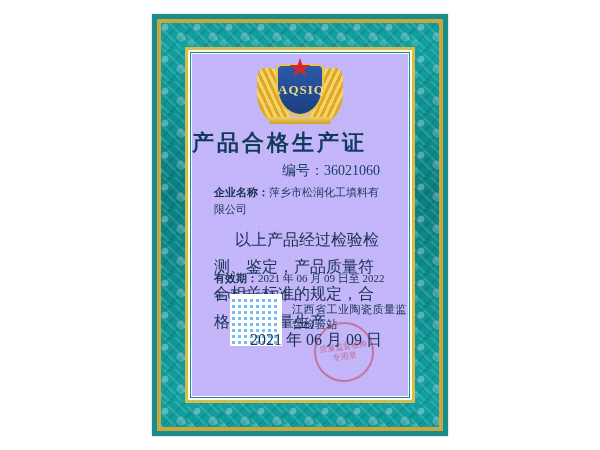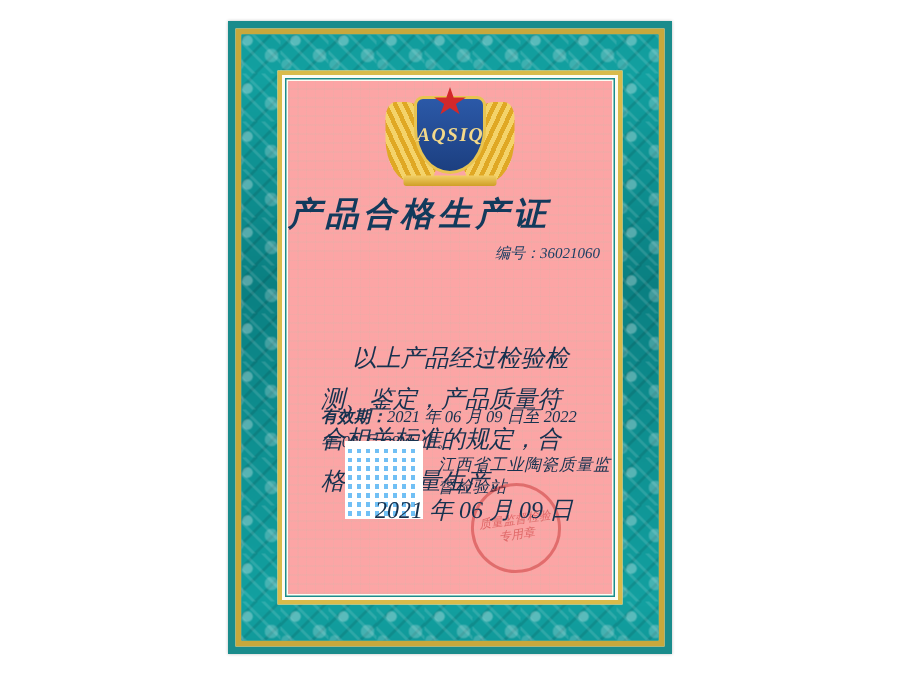--- a/index.html
+++ b/index.html
@@ -69,23 +69,22 @@
   .band-inner-line2 {
     position: absolute;
     inset: 38px;
     box-sizing: border-box;
     border: 1px solid #1a8c8c;
     background: #fdfcf3;
   }
   .paper {
     position: absolute;
     inset: 40px;
-    background: #fca5a5;
+    background: #c4b5fd;
     overflow: hidden;
-    font-style: italic;
   }
   
   .paper::before {
     content: "";
     position: absolute;
     inset: 0;
     background-image:
       repeating-linear-gradient(0deg, rgba(180,190,170,0.10) 0 1px, rgba(0,0,0,0) 1px 6px),
       repeating-linear-gradient(90deg, rgba(180,190,170,0.10) 0 1px, rgba(0,0,0,0) 1px 6px);
     pointer-events: none;
@@ -163,23 +162,23 @@
     text-align: left;
     font-family: "Liberation Serif", serif;
     font-size: 22px;
     font-weight: bold;
     color: #123a5c;
     letter-spacing: 3px;
   }
   
   .field-no {
     position: absolute;
-    right: 8px;
+    right: 28px;
     top: 108px;
-    font-size: 10px;
+    font-size: 14px;
     color: #1b3f63;
     font-family: "Liberation Serif", serif;
   }
   .row {
     position: absolute;
     left: 22px;
     right: 22px;
     font-size: 11px;
     color: #16324f;
     font-family: "Liberation Serif", serif;
@@ -279,20 +278,23 @@
           <div class="base"></div>
         </div>
       </div>
 
       <div class="title">产品合格生产证</div>
 
       <div class="field-no">
         <span>编号：</span><span>36021060</span>
       </div>
 
+      <div class="row r-company">
+        <span class="lbl">企业名称：</span><span>萍乡市松润化工填料有限公司</span>
+      </div>
 
 
       <div class="para">以上产品经过检验检测、鉴定，产品质量符合相关标准的规定，合格，可批量生产。</div>
 
       <div class="row r-valid">
         <span class="lbl">有效期：</span><span>2021 年 06 月 09 日至 2022 年 06 月 08 日止。</span>
       </div>
 
       <div class="qr"></div>
 

